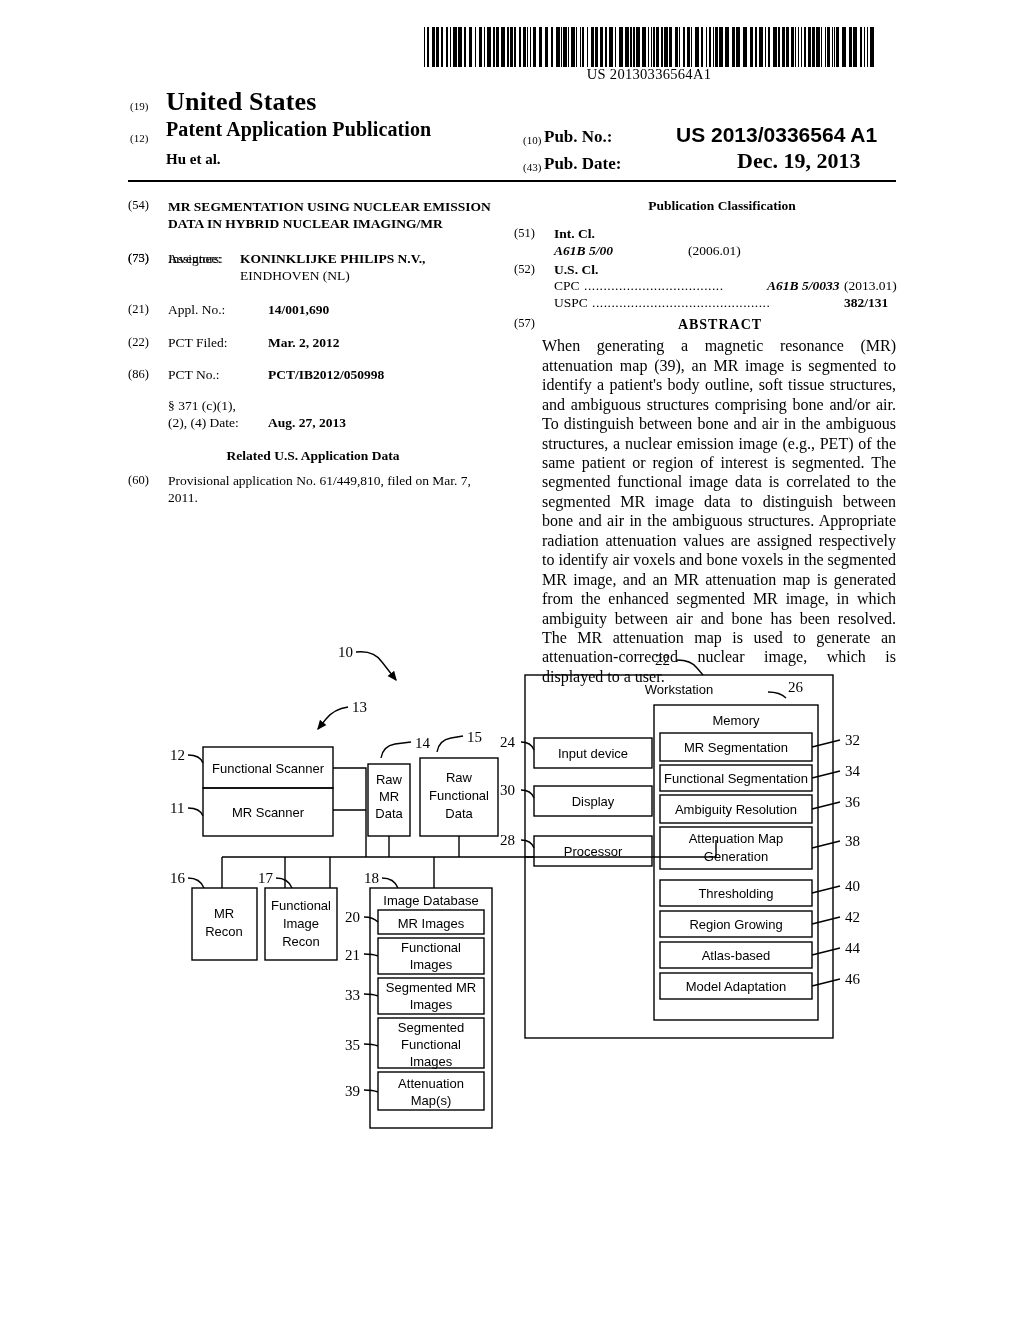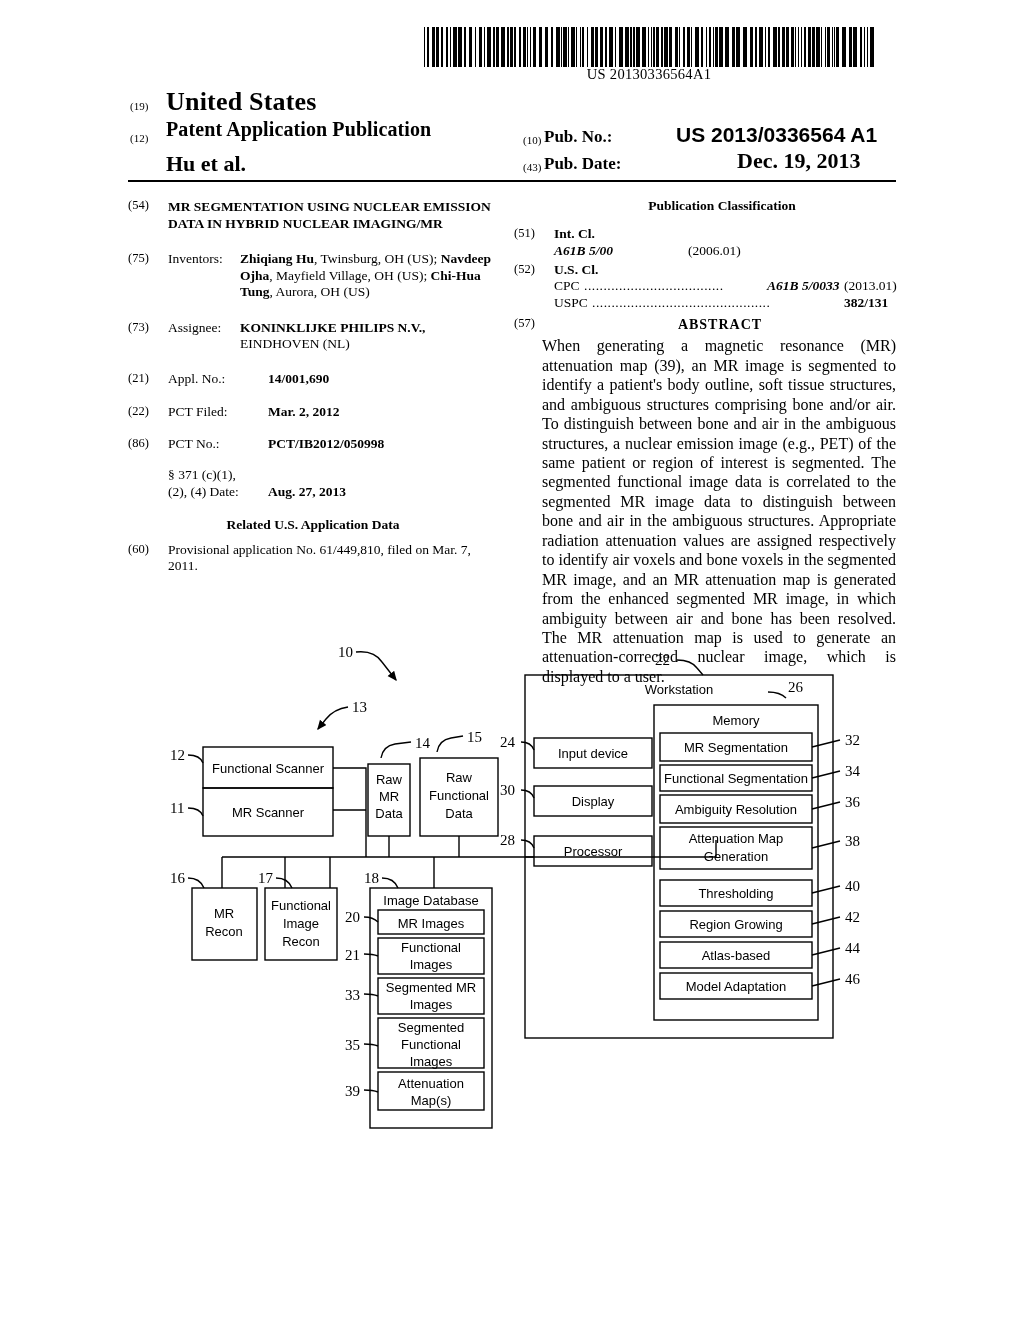--- a/index.html
+++ b/index.html
@@ -69,21 +69,21 @@
     top: 118px;
     font-size: 20px;
     font-weight: bold;
     font-family: "Liberation Serif", serif;
     letter-spacing: 0.1px;
   }
   .mh-authors {
     position: absolute;
     left: 166px;
     top: 151px;
-    font-size: 22px;
+    font-size: 15px;
     font-weight: bold;
     font-family: "Liberation Serif", serif;
   }
   .mh-lbl {
     position: absolute;
     font-size: 17px;
     font-weight: bold;
     font-family: "Liberation Serif", serif;
   }
   .mh-pubno-lbl { left: 544px; top: 127px; }
@@ -344,25 +344,20 @@
   <div class="col-left">
 
     <div class="field">
       <span class="fnum">(54)</span>
       <div class="title54">MR SEGMENTATION USING NUCLEAR EMISSION DATA IN HYBRID NUCLEAR IMAGING/MR</div>
     </div>
 
     <div class="field" style="margin-top:19px;">
       <span class="fnum">(75)</span>
       <span class="flabel">Inventors:</span>
-      <div class="fval indent-inv">
-        <span class="b">Zhiqiang Hu</span><span>, Twinsburg, OH (US);</span>
-        <span class="b">Navdeep Ojha</span><span>, Mayfield Village, OH</span>
-        <span>(US); </span><span class="b">Chi-Hua Tung</span><span>, Aurora, OH (US)</span>
-      </div>
     </div>
 
     <div class="field" style="margin-top:19px;">
       <span class="fnum">(73)</span>
       <span class="flabel">Assignee:</span>
       <div class="fval indent-asg">
         <div class="b">KONINKLIJKE PHILIPS N.V.,</div>
         <div>EINDHOVEN (NL)</div>
       </div>
     </div>

